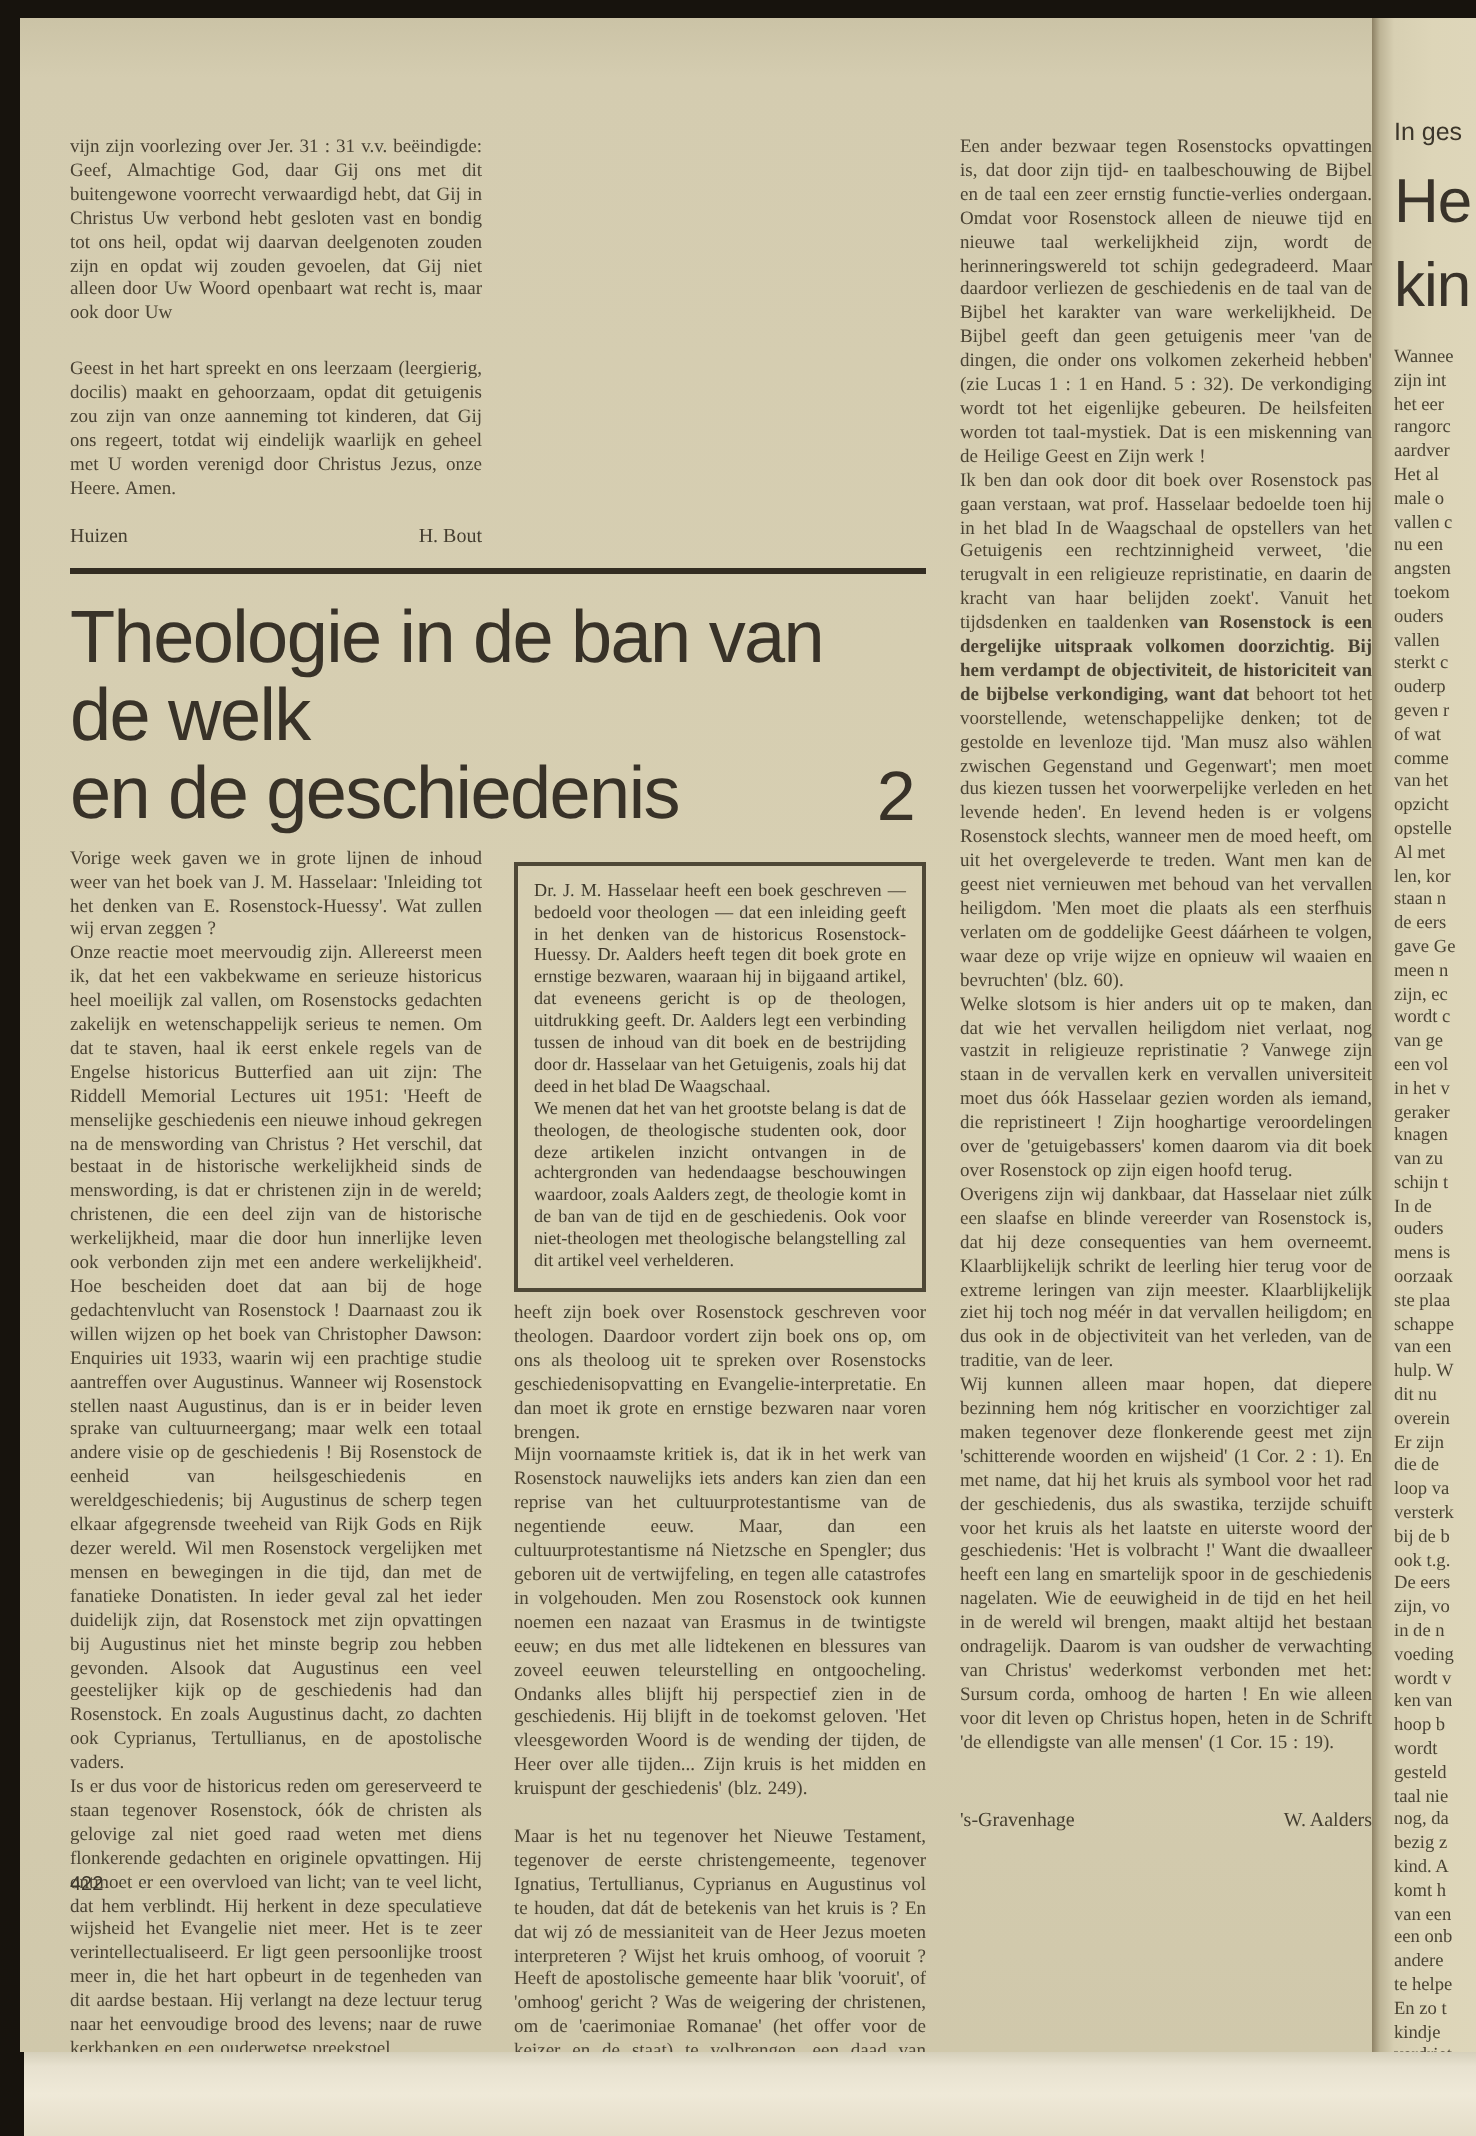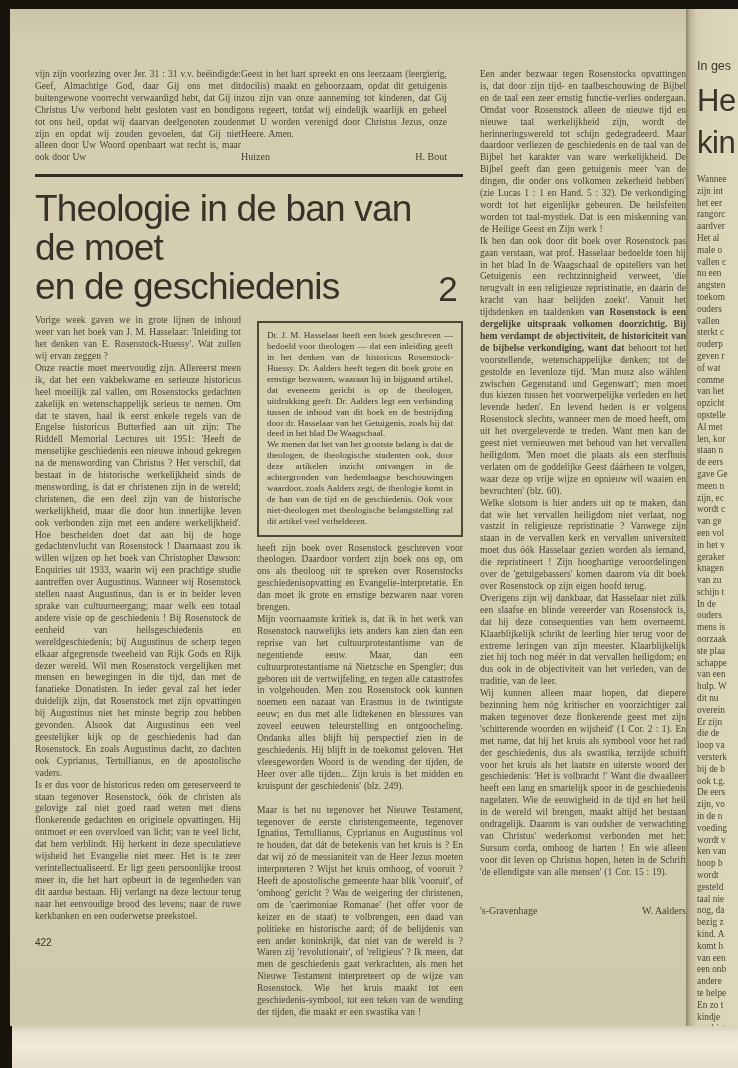--- a/index.html
+++ b/index.html
@@ -2,21 +2,21 @@
 <html><head>
 <meta charset="utf-8">
 <style>
   html,body{margin:0;padding:0;background:#17130d;}
   .scene{position:relative;width:738px;height:1068px;background:#17130d;overflow:hidden;
          font-family:"Liberation Serif",serif;}
   
   .main-page{position:absolute;left:10px;top:9px;width:676px;height:1017px;overflow:hidden;
     background:linear-gradient(180deg,#cbc3a6 0px,#d4ccb0 30px,#d7cfb2 45%,#d5cdb0 75%,#d0c8ab 100%);}
   .left-region{position:absolute;left:25px;top:60px;width:428px;}
-  .top-cols{display:flex;}
+  .top-cols{display:flex;gap:16px;flex-direction:column;}
   .topcol{width:206px;}
   .body{margin:0;font-size:9.5px;line-height:11.9px;text-align:justify;color:#4a4233;
         word-spacing:0.5px;}
   .gap{margin-top:12px;}
   .signoff{display:flex;justify-content:space-between;margin-top:11px;font-size:10px;color:#453e30;}
   .rule{height:3px;background:#332d22;margin-top:10px;}
   .title-block{position:relative;margin-top:12px;padding-right:40px;
     font-family:"Liberation Sans",sans-serif;font-size:37px;line-height:39px;
     letter-spacing:-0.8px;color:#383228;}
   .part-number{position:absolute;right:6px;bottom:-2px;font-size:35px;color:#383228;}
@@ -58,21 +58,21 @@
           <div class="signoff">
             <span>Huizen</span>
             <span>H. Bout</span>
           </div>
         </div>
       </div>
 
       <div class="rule"></div>
 
       <div class="title-block">
-        <div>Theologie in de ban van de moet</div>
+        <div>Theologie in de ban van de welk</div>
         <div>en de geschiedenis</div>
         <div class="part-number">2</div>
       </div>
 
       <div class="article-cols">
         <div class="col">
           <p class="body">Vorige week gaven we in grote lijnen de inhoud weer van het boek van J. M. Hasselaar: 'Inleiding tot het denken van E. Rosenstock-Huessy'. Wat zullen wij ervan zeggen ?</p>
           <p class="body">Onze reactie moet meervoudig zijn. Allereerst meen ik, dat het een vakbekwame en serieuze historicus heel moeilijk zal vallen, om Rosenstocks gedachten zakelijk en wetenschappelijk serieus te nemen. Om dat te staven, haal ik eerst enkele regels van de Engelse historicus Butterfied aan uit zijn: The Riddell Memorial Lectures uit 1951: 'Heeft de menselijke geschiedenis een nieuwe inhoud gekregen na de menswording van Christus ? Het verschil, dat bestaat in de historische werkelijkheid sinds de menswording, is dat er christenen zijn in de wereld; christenen, die een deel zijn van de historische werkelijkheid, maar die door hun innerlijke leven ook verbonden zijn met een andere werkelijkheid'. Hoe bescheiden doet dat aan bij de hoge gedachtenvlucht van Rosenstock ! Daarnaast zou ik willen wijzen op het boek van Christopher Dawson: Enquiries uit 1933, waarin wij een prachtige studie aantreffen over Augustinus. Wanneer wij Rosenstock stellen naast Augustinus, dan is er in beider leven sprake van cultuurneergang; maar welk een totaal andere visie op de geschiedenis ! Bij Rosenstock de eenheid van heilsgeschiedenis en wereldgeschiedenis; bij Augustinus de scherp tegen elkaar afgegrensde tweeheid van Rijk Gods en Rijk dezer wereld. Wil men Rosenstock vergelijken met mensen en bewegingen in die tijd, dan met de fanatieke Donatisten. In ieder geval zal het ieder duidelijk zijn, dat Rosenstock met zijn opvattingen bij Augustinus niet het minste begrip zou hebben gevonden. Alsook dat Augustinus een veel geestelijker kijk op de geschiedenis had dan Rosenstock. En zoals Augustinus dacht, zo dachten ook Cyprianus, Tertullianus, en de apostolische vaders.</p>
           <p class="body">Is er dus voor de historicus reden om gereserveerd te staan tegenover Rosenstock, óók de christen als gelovige zal niet goed raad weten met diens flonkerende gedachten en originele opvattingen. Hij ontmoet er een overvloed van licht; van te veel licht, dat hem verblindt. Hij herkent in deze speculatieve wijsheid het Evangelie niet meer. Het is te zeer verintellectualiseerd. Er ligt geen persoonlijke troost meer in, die het hart opbeurt in de tegenheden van dit aardse bestaan. Hij verlangt na deze lectuur terug naar het eenvoudige brood des levens; naar de ruwe kerkbanken en een ouderwetse preekstoel.</p>
         </div>

